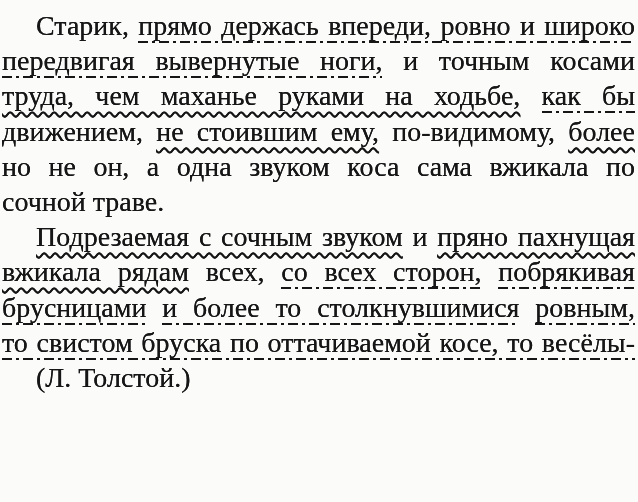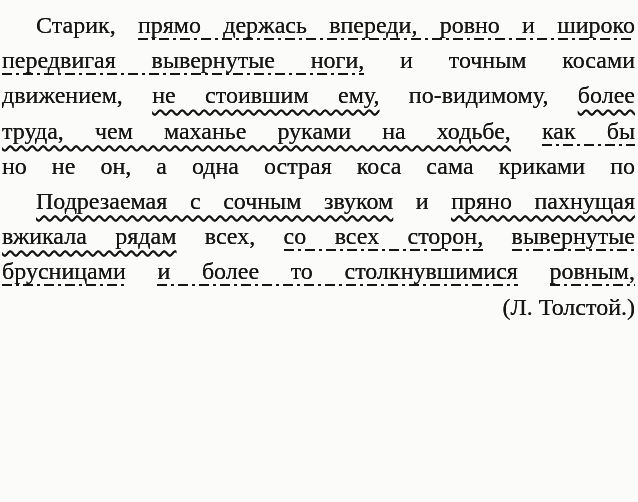--- a/index.html
+++ b/index.html
@@ -8,38 +8,38 @@
     background: #ffffff;
   }
   .page {
     position: relative;
     width: 638px;
     height: 502px;
     box-sizing: border-box;
     background: #fbfbfa;
     color: #161616;
     font-family: "Liberation Serif", "DejaVu Serif", serif;
-    font-size: 24px;
+    font-size: 28px;
     padding: 8px 3px 0 2px;
     overflow: hidden;
   }
   .passage { width: 100%; }
   .line {
     height: 35.2px;
     line-height: 35.2px;
     white-space: pre-wrap;
     overflow: visible;
     text-shadow: 0 0 0.5px currentColor;
   }
   .just {
     text-align: justify;
     text-align-last: justify;
   }
   .left { text-align: left; }
-  .indent { text-indent: 34px; text-align: right; }
+  .indent { text-indent: 34px; }
   .u-none { }
   .u-wavy {
     text-decoration-line: underline;
     text-decoration-style: wavy;
     text-decoration-thickness: 1.7px;
     text-underline-offset: 6px;
     text-decoration-skip-ink: none;
   }
   .u-dashdot {
     background-image: repeating-linear-gradient(90deg,
@@ -53,21 +53,23 @@
     padding-bottom: 2px;
   }
 </style>
 </head>
 <body>
 
 <div class="page">
   <div class="passage">
       <div class="line just indent"><span class="u-none">Старик, </span><span class="u-dashdot">прямо держась впереди, ровно и широко</span></div>
       <div class="line just"><span class="u-dashdot">передвигая вывернутые ноги,</span><span class="u-none"> и точным косами</span></div>
+      <div class="line just"><span class="u-wavy">труда, чем маханье руками на ходьбе,</span><span class="u-none"> </span><span class="u-dashdot">как бы</span></div>
       <div class="line just"><span class="u-none">движением, </span><span class="u-wavy">не стоившим ему,</span><span class="u-none"> по-видимому, </span><span class="u-wavy">более</span></div>
-      <div class="line just"><span class="u-wavy">труда, чем маханье руками на ходьбе,</span><span class="u-none"> </span><span class="u-dashdot">как бы</span></div>
-      <div class="line just"><span class="u-none">но не он, а одна острая коса сама криками по</span></div>
+      <div class="line just"><span class="u-none">но не он, а одна звуком коса сама вжикала по</span></div>
+      <div class="line left"><span class="u-none">сочной траве.</span></div>
       <div class="line just indent"><span class="u-wavy">Подрезаемая с сочным звуком</span><span class="u-none"> и </span><span class="u-wavy">пряно пахнущая</span></div>
-      <div class="line just"><span class="u-wavy">вжикала рядам</span><span class="u-none"> всех, </span><span class="u-dashdot">со всех сторон,</span><span class="u-none"> </span><span class="u-dashdot">вывернутые</span></div>
+      <div class="line just"><span class="u-wavy">вжикала рядам</span><span class="u-none"> всех, </span><span class="u-dashdot">со всех сторон,</span><span class="u-none"> </span><span class="u-dashdot">побрякивая</span></div>
       <div class="line just"><span class="u-dashdot">брусницами</span><span class="u-none"> </span><span class="u-dashdot">и более то столкнувшимися</span><span class="u-none"> </span><span class="u-dashdot">ровным,</span></div>
+      <div class="line just"><span class="u-dashdot">то свистом бруска по оттачиваемой косе, то весёлы-</span></div>
       <div class="line left indent"><span class="u-none">(Л. Толстой.)</span></div>
     </div>
 </div>
 
 </body></html>

